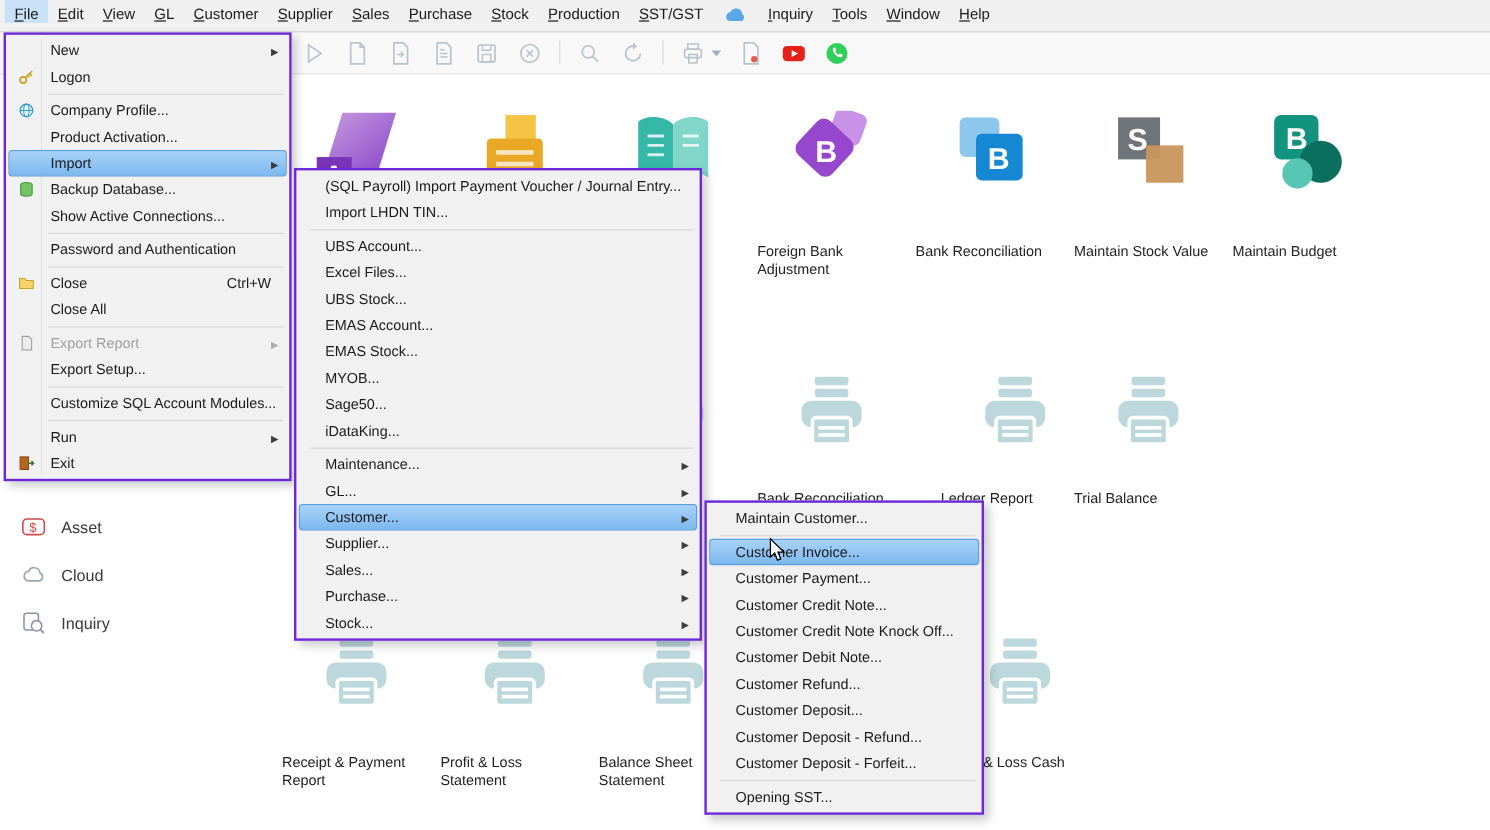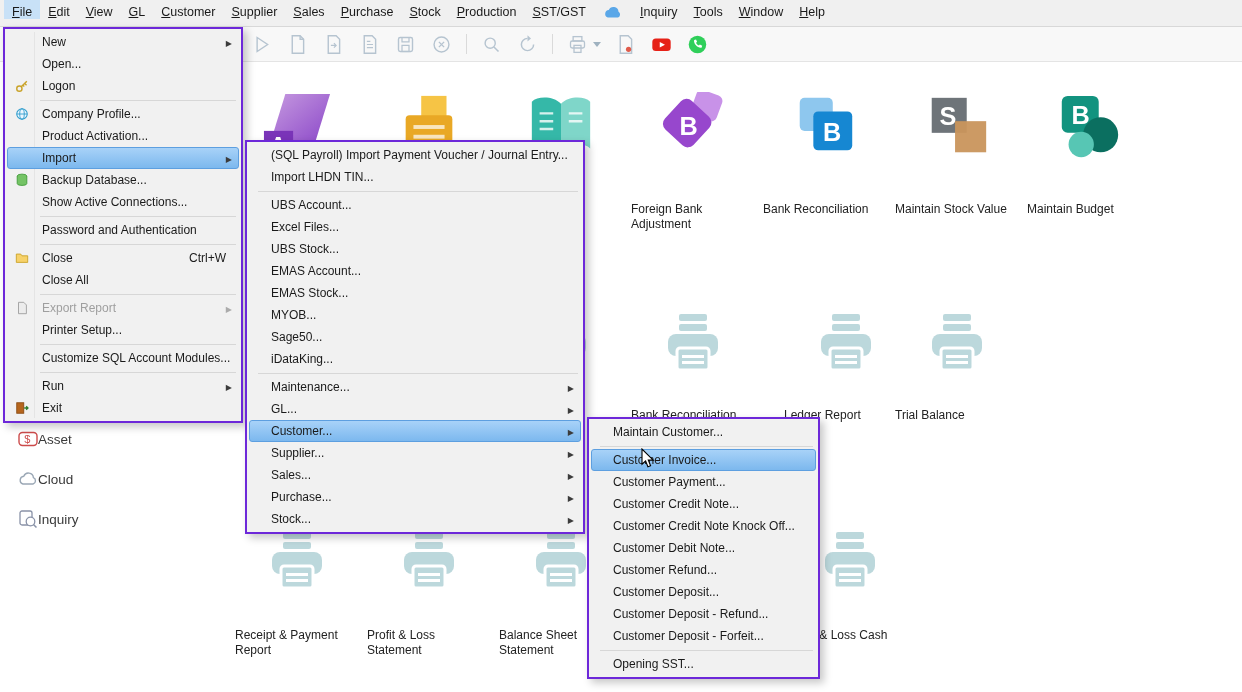--- a/index.html
+++ b/index.html
@@ -12,21 +12,21 @@
 .mi.active{background:#c8e1f7}
 .mi.micloud{padding-top:4px}
 .mi.micloud svg{width:22px;height:17px}
 
 .toolbar{position:absolute;top:27px;left:0;width:100%;height:35px;background:#f8f8f8;border-bottom:1px solid #e4e4e4;display:flex;align-items:center;gap:13px;padding-left:250px;z-index:4}
 .tbi{width:23px;height:23px;flex:0 0 auto;display:flex;align-items:center;justify-content:center}
 .tbi svg{width:21px;height:21px}
 .tbsep{width:1px;height:20px;background:#dadada;flex:0 0 auto}
 .tbdrop{width:0;height:0;border-left:4px solid transparent;border-right:4px solid transparent;border-top:5px solid #9fb2c0;margin-left:-9px;flex:0 0 auto}
 
-.side-item{position:absolute;left:18px;display:flex;align-items:center;height:30px;font-size:13.5px;color:#3a3a3a;z-index:1}
+.side-item{position:absolute;left:18px;display:flex;align-items:center;gap:13px;height:30px;font-size:13.5px;color:#3a3a3a;z-index:1}
 .side-item svg{width:20px;height:20px}
 
 .tile{position:absolute;width:124px;z-index:1}
 .ticon{margin:0 auto;display:block}
 .tile.r1 .ticon{width:70px;height:70px}
 .tile.r2 .ticon,.tile.r3 .ticon{width:64px;height:64px}
 .tlabel{font-size:12px;line-height:15px;color:#222}
 .tile.r1 .tlabel{margin-top:40px}
 .tile.r2 .tlabel{margin-top:34px}
 .tile.r3 .tlabel{margin-top:36px}
@@ -392,21 +392,20 @@
 </div>
 <div class="tile r3" style="left:788px;top:528px">
   <svg class="ticon" viewBox="0 0 64 64">
       <use href="#s-printer"></use>
     </svg>
   <div class="tlabel">Profit &amp; Loss Cash Flow</div>
 </div>
 
 <div class="menu file-menu">
   <div class="menu-item"><span>New</span><span class="marrow">▶</span></div>
-  <div class="menu-item"><span>Open...</span></div>
   <div class="menu-item"><svg class="mic" viewBox="0 0 16 16">
         <use href="#s-key"></use>
       </svg><span>Logon</span></div>
   <div class="msep"></div>
   <div class="menu-item"><svg class="mic" viewBox="0 0 16 16">
         <use href="#s-globe"></use>
       </svg><span>Company Profile...</span></div>
   <div class="menu-item"><span>Product Activation...</span></div>
   <div class="menu-item hl"><span>Import</span><span class="marrow">▶</span></div>
   <div class="menu-item"><svg class="mic" viewBox="0 0 16 16">
@@ -417,21 +416,21 @@
   <div class="menu-item"><span>Password and Authentication</span></div>
   <div class="msep"></div>
   <div class="menu-item"><svg class="mic" viewBox="0 0 16 16">
         <use href="#s-folder"></use>
       </svg><span>Close</span><span class="mshort">Ctrl+W</span></div>
   <div class="menu-item"><span>Close All</span></div>
   <div class="msep"></div>
   <div class="menu-item disabled"><svg class="mic" viewBox="0 0 16 16">
         <use href="#s-graydoc"></use>
       </svg><span>Export Report</span><span class="marrow">▶</span></div>
-  <div class="menu-item"><span>Printer Setup...</span></div>
+  <div class="menu-item"><span>Export Setup...</span></div>
   <div class="msep"></div>
   <div class="menu-item"><span>Customize SQL Account Modules...</span></div>
   <div class="msep"></div>
   <div class="menu-item"><span>Run</span><span class="marrow">▶</span></div>
   <div class="menu-item"><svg class="mic" viewBox="0 0 16 16">
         <use href="#s-exit"></use>
       </svg><span>Exit</span></div>
 </div>
 
 <div class="menu submenu import-menu">

